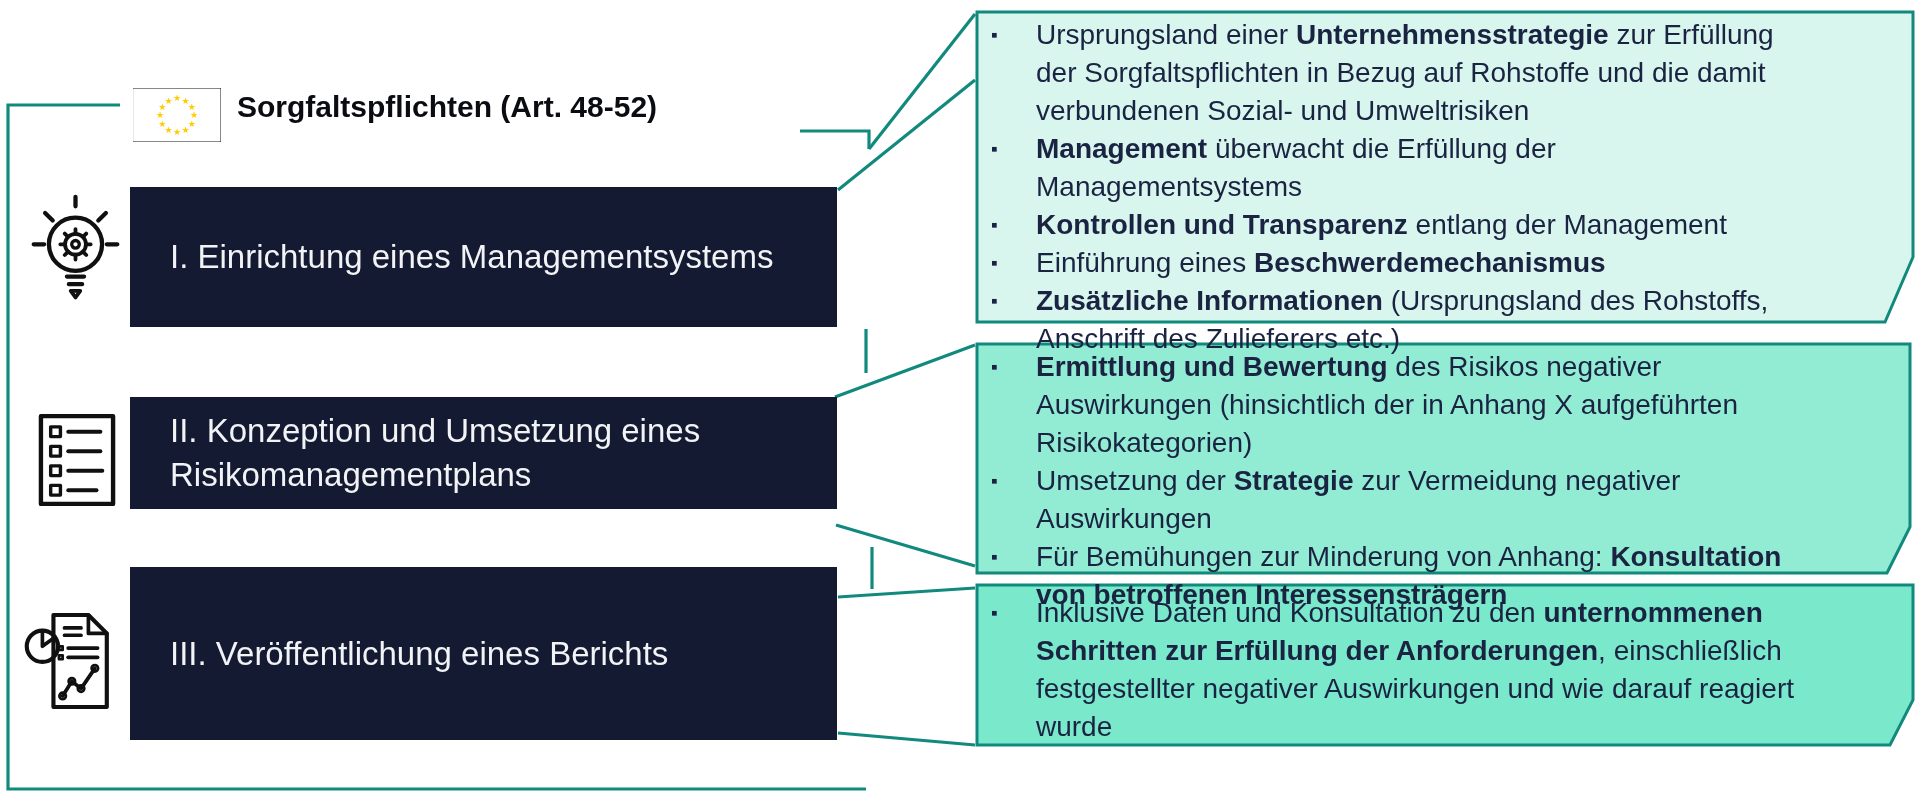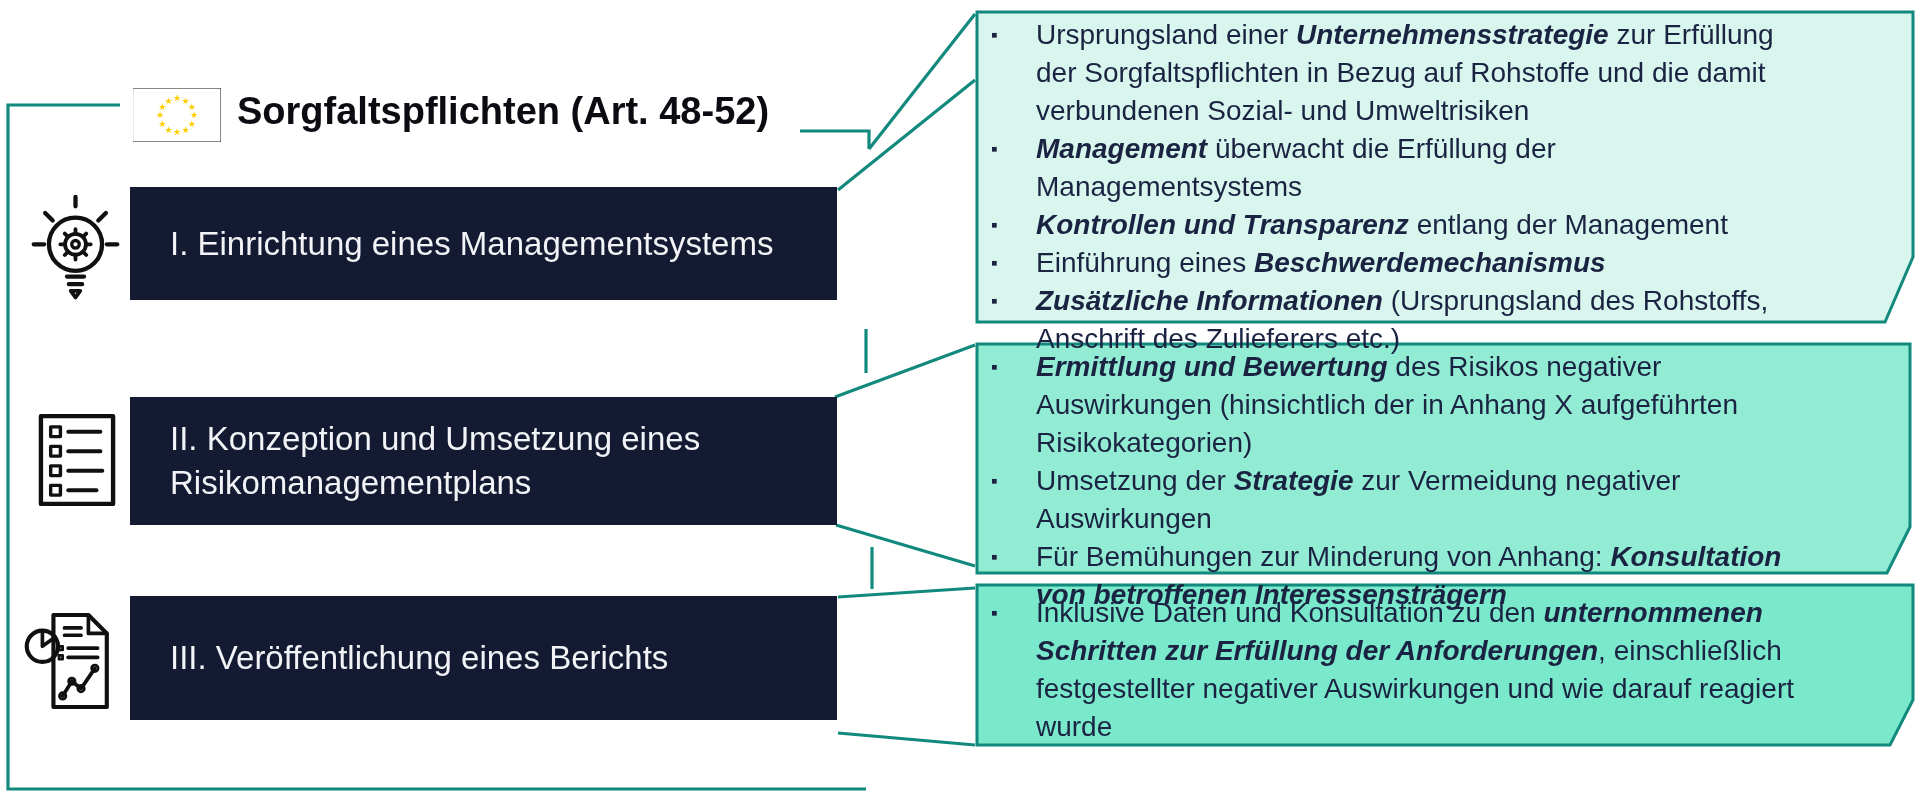--- a/index.html
+++ b/index.html
@@ -13,28 +13,28 @@
 
   .step{
     position:absolute;left:130px;width:707px;background:#141A31;
     color:#F2F3F6;display:flex;align-items:center;
     font-size:33px;line-height:44px;padding:0;
   }
   .step .lbl{padding-left:40px;padding-right:14px;}
 
   .title{
     position:absolute;left:237px;top:90px;
-    font-size:38px;font-weight:700;color:#0B0C12;white-space:nowrap;
+    font-size:30px;font-weight:700;color:#0B0C12;white-space:nowrap;
   }
 
   .callout-text{
     position:absolute;width:930px;color:#1B2342;
     font-size:28px;line-height:38px;
   }
-  .callout-text b{font-weight:700;font-style:italic;}
+  .callout-text b{font-weight:700;}
   .bullet{display:flex;align-items:flex-start;}
   .bmark{width:45px;min-width:45px;padding-left:14px;font-size:19px;line-height:38px;}
   .btxt{flex:1;padding-right:100px;}
 
   .icon{position:absolute;}
   .icon path,.icon circle,.icon line,.icon rect,.icon polyline{
     stroke:#101010;fill:none;stroke-linecap:round;stroke-linejoin:round;
   }
 </style>
 </head>
@@ -77,27 +77,27 @@
         <text x="35.5" y="44.9">★</text>
         <text x="29.3" y="38.7">★</text>
         <text x="27.0" y="30.2">★</text>
         <text x="29.3" y="21.7">★</text>
         <text x="35.5" y="15.5">★</text>
       </g>
   </svg>
 
   <div class="title">Sorgfaltspflichten (Art. 48-52)</div>
 
-  <div class="step" style="top:187px;height:113px;">
+  <div class="step" style="top:187px;height:140px;">
     <span class="lbl">I. Einrichtung eines Managementsystems</span>
   </div>
-  <div class="step" style="top:397px;height:128px;">
+  <div class="step" style="top:397px;height:112px;">
     <span class="lbl">II. Konzeption und Umsetzung eines Risikomanagementplans</span>
   </div>
-  <div class="step" style="top:596px;height:124px;align-items:center;">
+  <div class="step" style="top:567px;height:173px;align-items:center;">
     <span class="lbl">III. Veröffentlichung eines Berichts</span>
   </div>
 
   <svg class="icon" style="left:28px;top:192px;" width="95" height="115" viewBox="0 0 100 115">
     <circle cx="50" cy="52" r="28" stroke-width="4.5"></circle>
     <circle cx="50" cy="52" r="11" stroke-width="4"></circle>
     <circle cx="50" cy="52" r="4" stroke-width="3.5"></circle>
     <path stroke-width="4" d="M61,52 H66 M57.8,59.8 L61.3,63.3 M50,63 V68 M42.2,59.8 L38.7,63.3 M39,52 H34 M42.2,44.2 L38.7,40.7 M50,41 V36 M57.8,44.2 L61.3,40.7"></path>
     <path stroke-width="4.5" d="M41,86 H59 M43,94 H57"></path>
     <path stroke-width="4" fill="#101010" d="M45,101 L55,101 L50,108 Z"></path>

